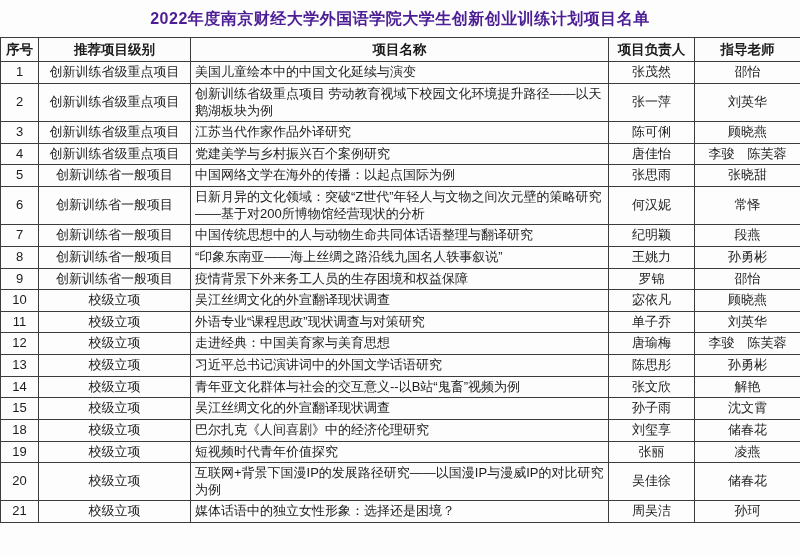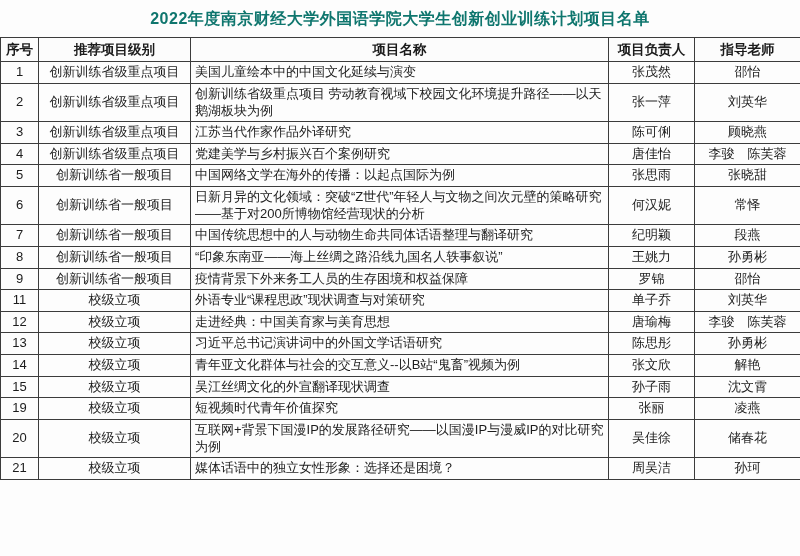--- a/index.html
+++ b/index.html
@@ -13,21 +13,21 @@
     width: 800px;
     height: 556px;
     background: #fdfdfd;
     box-sizing: border-box;
     overflow: hidden;
   }
   .doc-title {
     text-align: center;
     font-weight: bold;
     font-size: 16px;
-    color: #0f766e;
+    color: #4c1d95;
     padding: 9px 0 7px 0;
     letter-spacing: 0.5px;
   }
   table.project-table {
     width: 100%;
     border-collapse: collapse;
     table-layout: fixed;
     font-size: 13px;
   }
   table.project-table th,
@@ -145,20 +145,27 @@
   </tr>
 
   <tr>
     <td class="c-no">9</td>
     <td class="c-level">创新训练省一般项目</td>
     <td class="c-name">疫情背景下外来务工人员的生存困境和权益保障</td>
     <td class="c-leader">罗锦</td>
     <td class="c-advisor">邵怡</td>
   </tr>
 
+  <tr>
+    <td class="c-no">10</td>
+    <td class="c-level">校级立项</td>
+    <td class="c-name">吴江丝绸文化的外宣翻译现状调查</td>
+    <td class="c-leader">宓依凡</td>
+    <td class="c-advisor">顾晓燕</td>
+  </tr>
 
   <tr>
     <td class="c-no">11</td>
     <td class="c-level">校级立项</td>
     <td class="c-name">外语专业“课程思政”现状调查与对策研究</td>
     <td class="c-leader">单子乔</td>
     <td class="c-advisor">刘英华</td>
   </tr>
 
   <tr>
@@ -188,20 +195,27 @@
   <tr>
     <td class="c-no">15</td>
     <td class="c-level">校级立项</td>
     <td class="c-name">吴江丝绸文化的外宣翻译现状调查</td>
     <td class="c-leader">孙子雨</td>
     <td class="c-advisor">沈文霄</td>
   </tr>
 
 
 
+  <tr>
+    <td class="c-no">18</td>
+    <td class="c-level">校级立项</td>
+    <td class="c-name">巴尔扎克《人间喜剧》中的经济伦理研究</td>
+    <td class="c-leader">刘玺享</td>
+    <td class="c-advisor">储春花</td>
+  </tr>
 
   <tr>
     <td class="c-no">19</td>
     <td class="c-level">校级立项</td>
     <td class="c-name">短视频时代青年价值探究</td>
     <td class="c-leader">张丽</td>
     <td class="c-advisor">凌燕</td>
   </tr>
 
   <tr>

